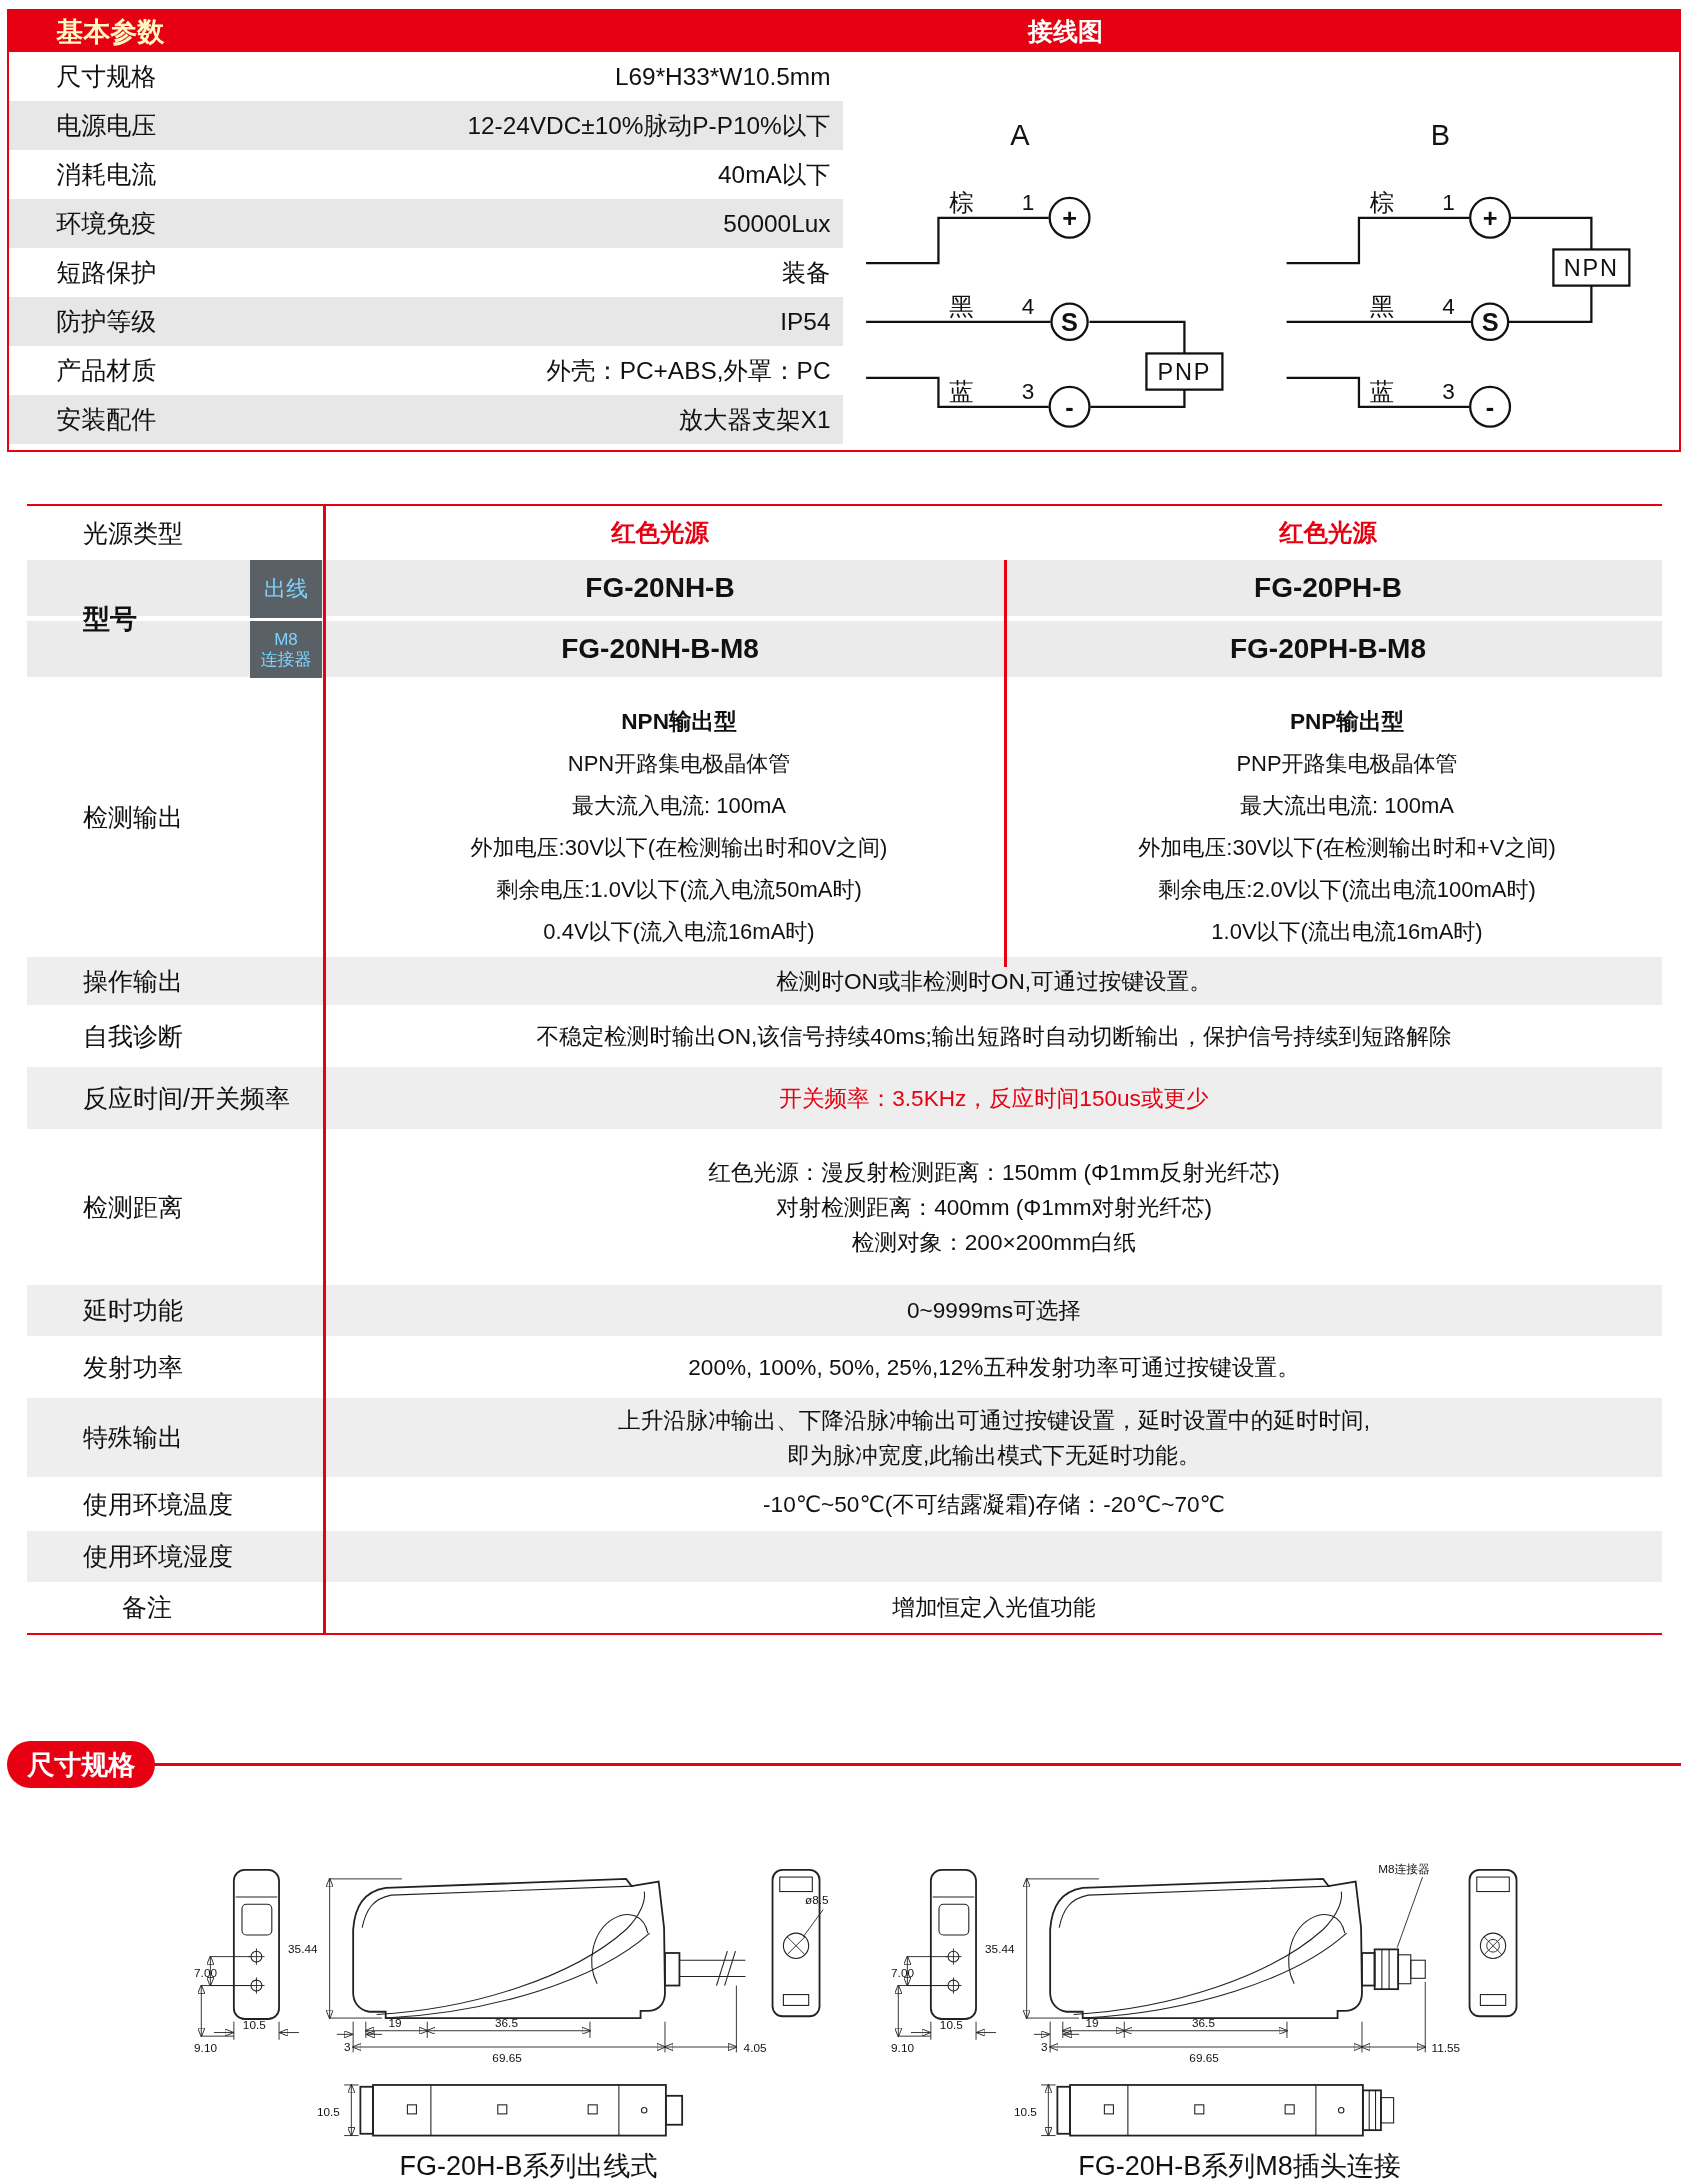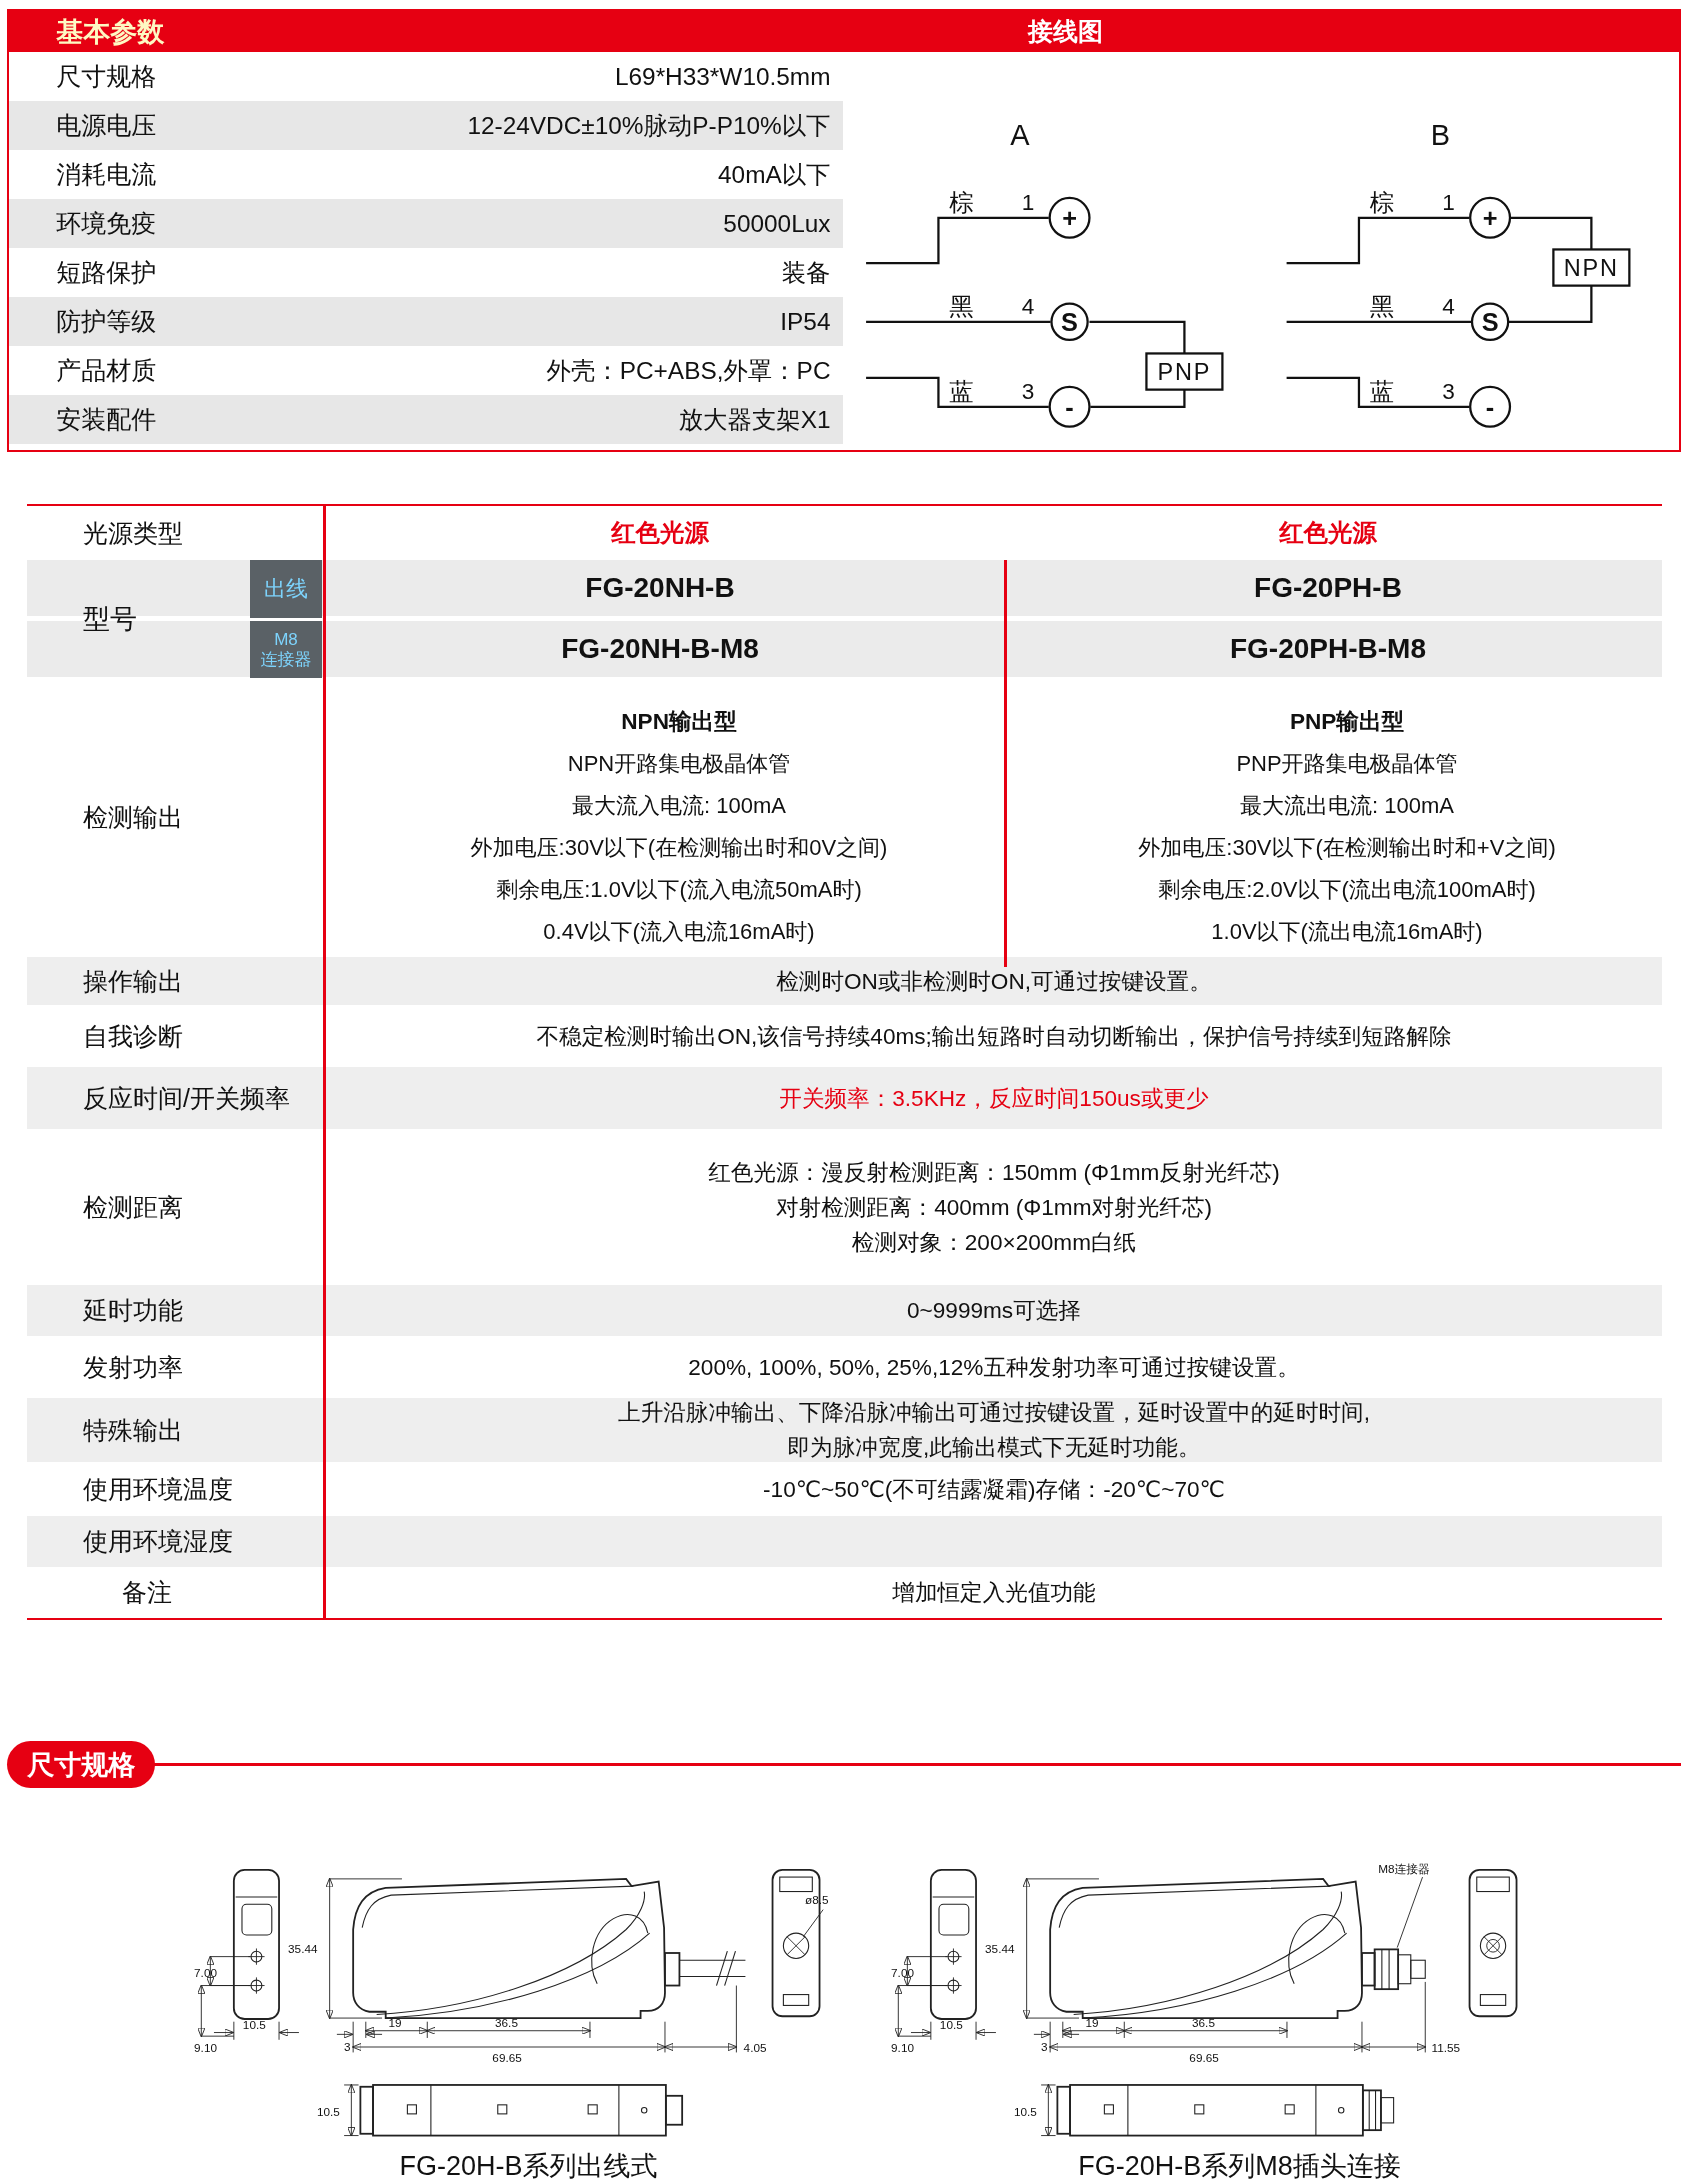--- a/index.html
+++ b/index.html
@@ -38,21 +38,21 @@
   .srow .lbl{width:299px;padding-left:56px;font-size:25px;flex-shrink:0}
   .srow .cells{flex:1;display:flex;align-items:center}
   .srow .cell{flex:1;text-align:center}
   .light-row{height:54px}
   .light-row .cell{font-size:24.4px;font-weight:bold;color:var(--red)}
   .mwrap{position:relative}
   .mrow{display:flex;align-items:center;background:var(--model-gray);height:56px}
   .mrow .sp{width:299px;flex-shrink:0}
   .mrow .cell{flex:1;text-align:center;font-size:28px;font-weight:bold}
   .mgap{height:5.4px;background:#fff}
-  .mlabel{position:absolute;left:56px;top:0;bottom:0;display:flex;align-items:center;font-size:27px;font-weight:normal;z-index:6}
+  .mlabel{position:absolute;left:56px;top:0;bottom:0;display:flex;align-items:center;font-size:27px;font-weight:bold;z-index:6}
   .badge{position:absolute;left:223px;width:72px;background:var(--dark-badge);color:#7dd3fc;display:flex;align-items:center;justify-content:center;text-align:center;z-index:6}
   .badge.b1{top:0;height:58px;font-size:22px}
   .badge.b2{top:61px;height:57px;font-size:17px;line-height:1.15;white-space:pre-line}
   .detect-row{height:280px;align-items:stretch}
   .detect-row .lbl{display:flex;align-items:center}
   .detect-row .cell{text-align:center;padding:23.5px 18px 0 56px}
   .dt{font-size:22.6px;font-weight:bold;line-height:42px}
   .dl{font-size:22px;line-height:42px;white-space:pre-line}
   .srow .val{flex:1;text-align:center;font-size:22.6px;line-height:1.55;white-space:pre-line}
   .srow.gray{background:var(--spec-gray)}
@@ -240,21 +240,21 @@
 检测对象：200×200mm白纸</div>
     </div>
     <div class="srow gray" style="height:51px">
       <div class="lbl">延时功能</div>
       <div class="val">0~9999ms可选择</div>
     </div>
     <div class="srow" style="height:62px">
       <div class="lbl">发射功率</div>
       <div class="val">200%, 100%, 50%, 25%,12%五种发射功率可通过按键设置。</div>
     </div>
-    <div class="srow gray" style="height:64px">
+    <div class="srow gray" style="height:79px">
       <div class="lbl">特殊输出</div>
       <div class="val">上升沿脉冲输出、下降沿脉冲输出可通过按键设置，延时设置中的延时时间,
 即为脉冲宽度,此输出模式下无延时功能。</div>
     </div>
     <div class="srow" style="height:54px">
       <div class="lbl">使用环境温度</div>
       <div class="val">-10℃~50℃(不可结露凝霜)存储：-20℃~70℃</div>
     </div>
     <div class="srow gray" style="height:51px">
       <div class="lbl">使用环境湿度</div>

